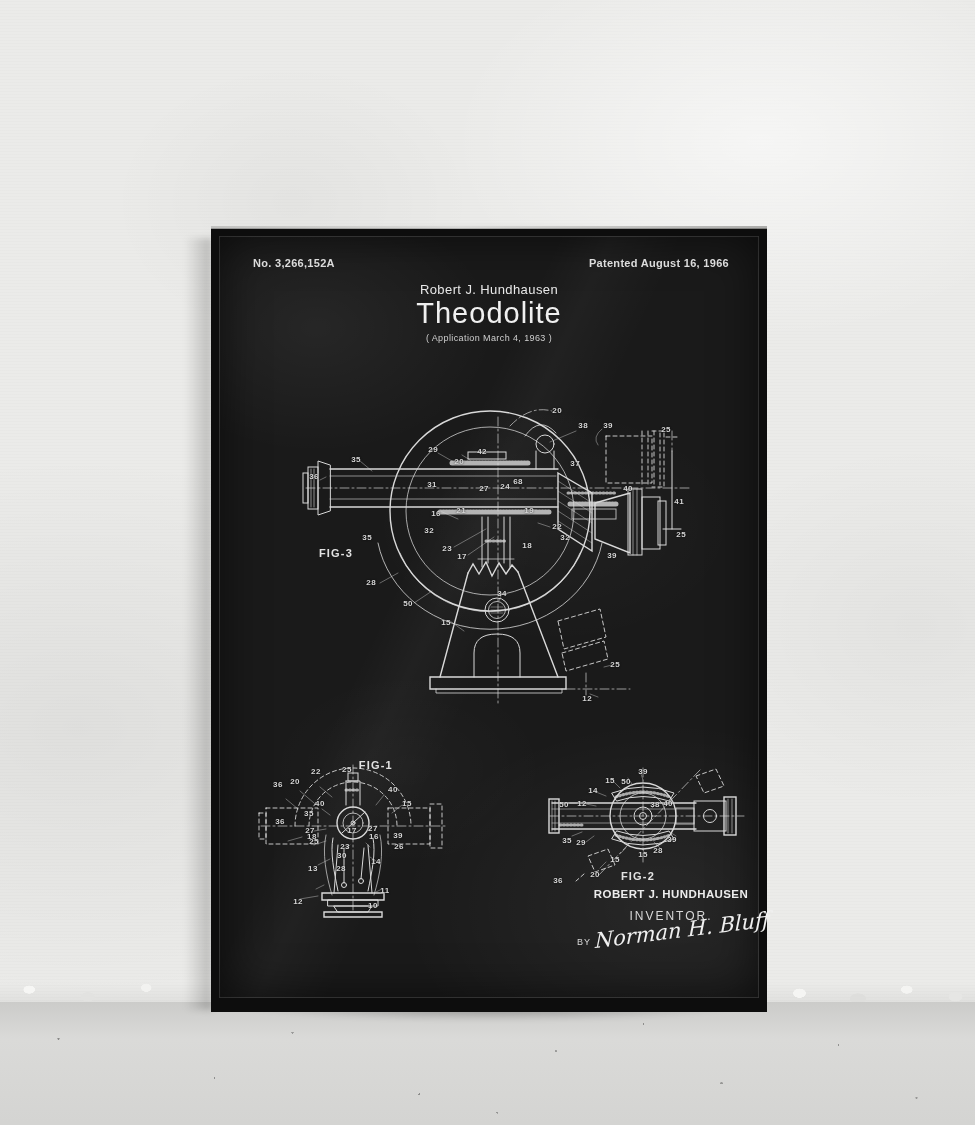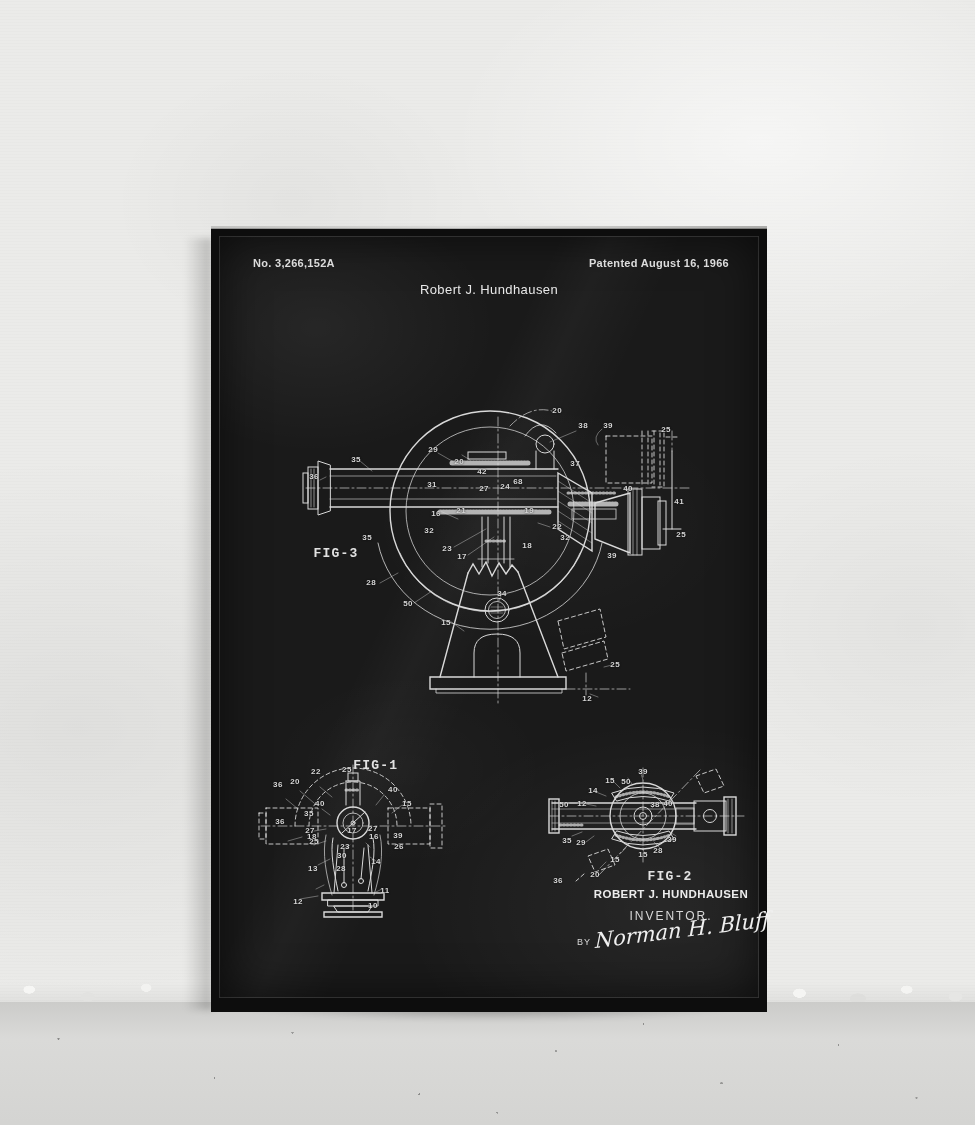--- a/index.html
+++ b/index.html
@@ -100,24 +100,24 @@
   .fig svg *{stroke:#d9d9d9;fill:none;stroke-width:1;stroke-linecap:round;}
   .fig svg .k{stroke-width:5;stroke-dasharray:1 2;opacity:.8;}
   .fig svg .k2{stroke-width:3;stroke-dasharray:1 2.5;opacity:.75;}
   .fig svg .d{stroke-dasharray:4 3;opacity:.9;}
   .fig svg .dd{stroke-dasharray:9 3 2 3;stroke-width:.8;opacity:.85;}
   .fig svg .l{stroke-width:.6;opacity:.7;}
   .fig svg .t{stroke-width:1.4;}
   .fig-3{left:81px;top:145px;width:400px;height:330px;}
   .fig-1{left:39px;top:517px;width:190px;height:165px;}
   .fig-2{left:329px;top:528px;width:200px;height:120px;}
-  .fig-label{position:absolute;font-size:13px;font-weight:700;letter-spacing:1.2px;color:#e2e2e2;transform:translate(-50%,-50%);font-family:Liberation Mono, monospace;}
+  .fig-label{position:absolute;font-size:11px;font-weight:700;letter-spacing:1.2px;color:#e2e2e2;transform:translate(-50%,-50%);}
   .fig-3 .fig-label{left:9%;top:52%;}
   .fig-1 .fig-label{left:62%;top:7%;}
-  .fig-2 .fig-label{left:45%;top:93%;margin-left:32px;}
+  .fig-2 .fig-label{left:45%;top:93%;}
   .callout{
     position:absolute;transform:translate(-50%,-50%);
     font-size:8px;font-weight:700;letter-spacing:.4px;color:#d6d6d6;
     text-shadow:0 0 2px rgba(0,0,0,.8);white-space:nowrap;
   }
   
   .sig-block{position:absolute;right:8px;top:652px;width:160px;text-align:center;}
   .sig-name{font-size:11.5px;font-weight:700;letter-spacing:.4px;color:#ececec;white-space:nowrap;}
   .sig-role{font-size:12px;letter-spacing:2px;color:#d8d8d8;margin-top:9px;}
   .sig-row{display:flex;align-items:flex-end;justify-content:flex-start;margin-top:6px;margin-left:-14px;}
@@ -136,20 +136,22 @@
 <div class="shadow-top"></div>
 <div class="shadow-left"></div>
 <div class="shadow-bottom"></div>
 
 <div class="frame">
   <div class="poster">
 
     <div class="patent-no">No. 3,266,152A</div>
     <div class="patent-date">Patented August 16, 1966</div>
     <div class="inventor-line">Robert J. Hundhausen</div>
+    <div class="poster-title">Theodolite</div>
+    <div class="application-line">( Application  March 4, 1963 )</div>
 
     <div class="fig fig-3">
       <svg viewBox="0 0 400 330">
 
         <line class="dd" x1="6" y1="107" x2="392" y2="107"></line>
         <line class="dd" x1="198" y1="36" x2="198" y2="322"></line>
 
         <circle class="t" cx="190" cy="130" r="100"></circle>
         <circle cx="190" cy="130" r="84" opacity=".75"></circle>
         <path d="M 78 162 A 114 106 0 0 0 302 162" opacity=".8"></path>
@@ -217,21 +219,21 @@
         <path class="l" d="M80 202 L98 192 M114 222 L132 210 M150 240 L164 250"></path>
         <path class="l" d="M202 212 L199 220 M250 146 L238 142 M236 129 L224 129"></path>
         <path class="l" d="M304 286 L312 284 M298 316 L290 313"></path>
       </svg>
       <span class="fig-label">FIG-3</span>
     <span class="callout" style="left: 64.3%; top: 8.8%;">20</span>
         <span class="callout" style="left: 70.8%; top: 13.3%;">38</span>
         <span class="callout" style="left: 77%; top: 13.3%;">39</span>
         <span class="callout" style="left: 91.5%; top: 14.5%;">25</span>
         <span class="callout" style="left: 33.3%; top: 20.6%;">29</span>
-        <span class="callout" style="left: 45.5%; top: 21.2%; margin-top: 20px;">42</span>
+        <span class="callout" style="left: 45.5%; top: 21.2%;">42</span>
         <span class="callout" style="left: 39.8%; top: 24.2%;">20</span>
         <span class="callout" style="left: 14%; top: 23.6%;">35</span>
         <span class="callout" style="left: 68.8%; top: 24.8%;">37</span>
         <span class="callout" style="left: 3.5%; top: 28.8%;">36</span>
         <span class="callout" style="left: 33%; top: 31.2%;">31</span>
         <span class="callout" style="left: 54.5%; top: 30.3%;">68</span>
         <span class="callout" style="left: 51.3%; top: 31.8%;">24</span>
         <span class="callout" style="left: 46%; top: 32.4%;">27</span>
         <span class="callout" style="left: 82%; top: 32.4%;">40</span>
         <span class="callout" style="left: 94.8%; top: 36.4%;">41</span>

